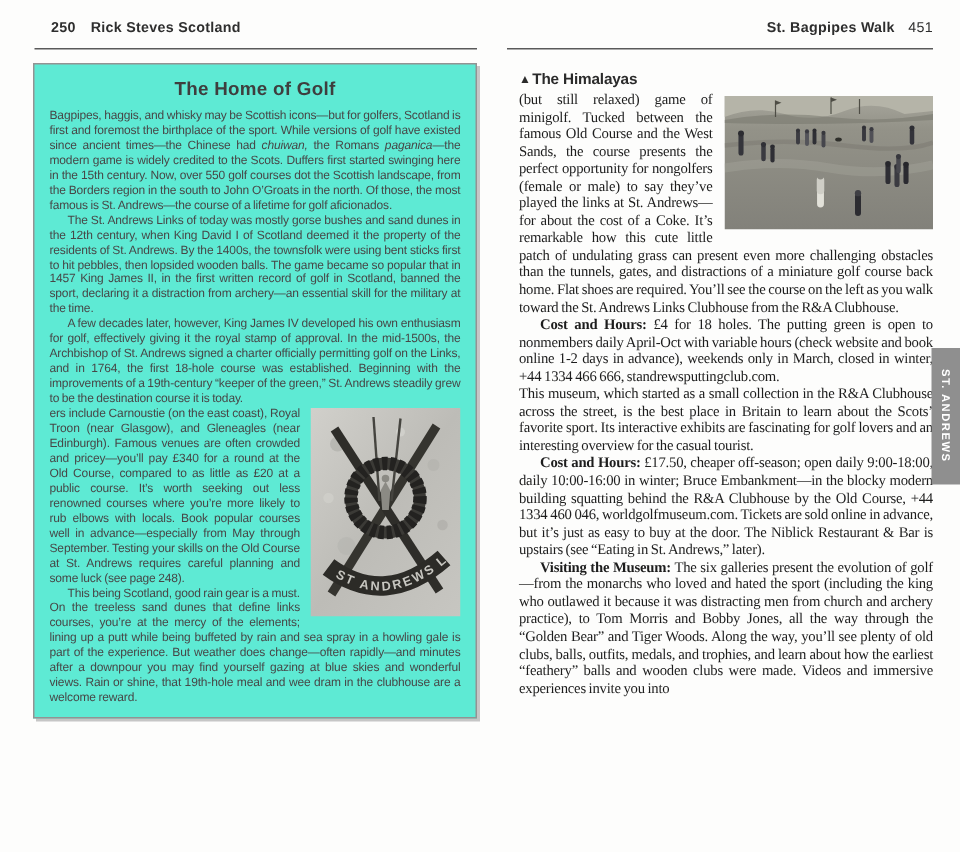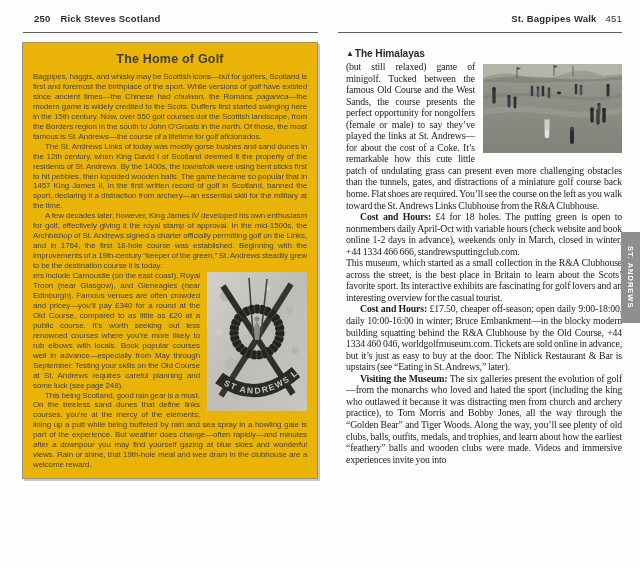--- a/index.html
+++ b/index.html
@@ -10,21 +10,21 @@
   .hdr{position:absolute;top:13px;font-size:9.5px;font-weight:bold;color:#2e2e2e;letter-spacing:.2px;}
   .hdr-left{left:5px;margin-left:29px;}
   .hdr-left .pnum{margin-right:10px;}
   .hdr-right{left:338px;width:284px;text-align:right;}
   .hdr-right .pnum{margin-left:9px;font-weight:normal;}
   .rule{position:absolute;top:32px;height:1px;background:#5a5a5a;}
   .rule-left{left:23px;width:295px;}
   .rule-right{left:338px;width:284px;}
 
   
-  .box{position:absolute;left:22px;top:42px;width:296px;box-sizing:border-box;background:#eab308;
+  .box{position:absolute;left:22px;top:42px;width:296px;box-sizing:border-box;background:#5eead4;
        border:1.5px solid #939393;box-shadow:2px 2px 0 #c6c6c6;padding:7px 10px 8px 10px;}
   .box h2{margin:2px 0 6px;text-align:center;font-size:12.5px;font-weight:bold;color:#3e3e3e;letter-spacing:.2px;}
   .box p{margin:0;font-size:8px;line-height:9.95px;text-align:justify;color:#474747;
          letter-spacing:-0.1px;word-spacing:-0.4px;}
   .box p.ind{text-indent:12px;}
   .box i{font-style:italic;}
   .crest{float:right;width:100px;height:139px;margin:1px 0 3px 7px;}
 
   
   .rcol{position:absolute;left:346px;top:42px;width:276px;font-family:"Liberation Serif",serif;color:#1d1d1d;}

